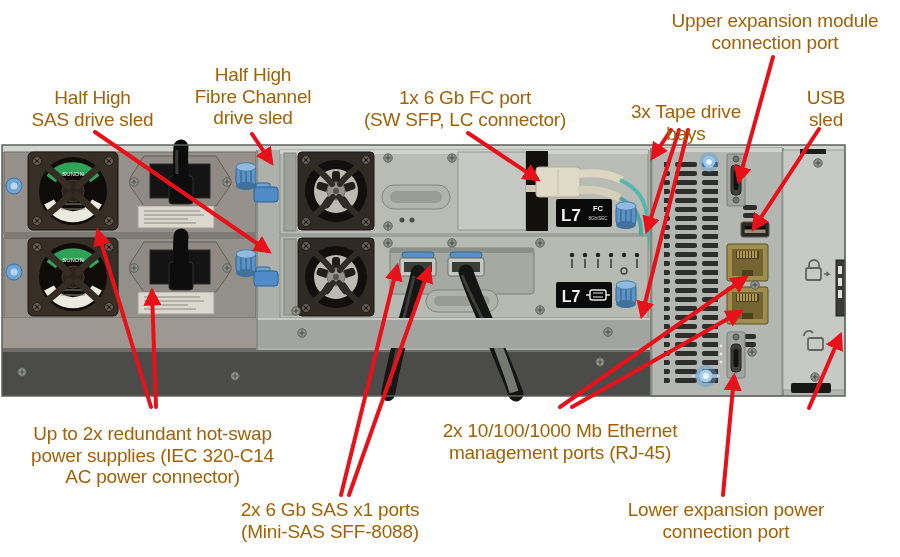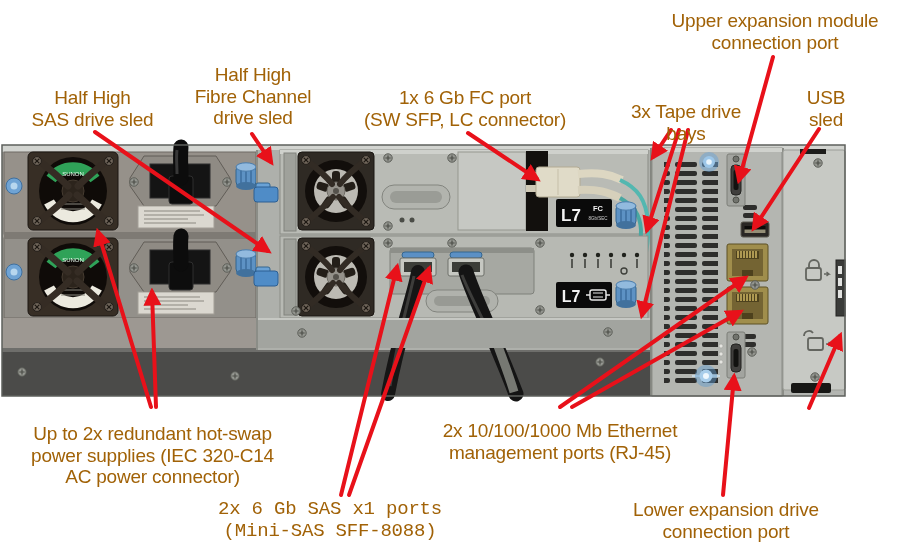--- a/index.html
+++ b/index.html
@@ -352,20 +352,20 @@
 (SW SFP, LC connector)</div>
 <div class="callout" style="left:616px; top:101px;  width:140px;">3x Tape drive
 bays</div>
 <div class="callout" style="left:786px; top:87px;  width:80px;">USB
 sled</div>
 <div class="callout" style="left:650px; top:10px;  width:250px;">Upper expansion module
 connection port</div>
 <div class="callout" style="left:10px;  top:411px; width:285px;margin-top:12px;">Up to 2x redundant hot-swap
 power supplies (IEC 320-C14
 AC power connector)</div>
-<div class="callout" style="left:210px; top:499px; width:240px;font-family:Liberation Mono, monospace;">2x 6 Gb SAS x1 ports
+<div class="callout" style="left:210px; top:499px; width:240px;">2x 6 Gb SAS x1 ports
 (Mini-SAS SFF-8088)</div>
 <div class="callout" style="left:425px; top:411px; width:270px;margin-top:9px;">2x 10/100/1000 Mb Ethernet
 management ports (RJ-45)</div>
-<div class="callout" style="left:601px; top:499px; width:250px;">Lower expansion drive
+<div class="callout" style="left:601px; top:499px; width:250px;">Lower expansion power
 connection port</div>
 
 </div>
 
 </body></html>

